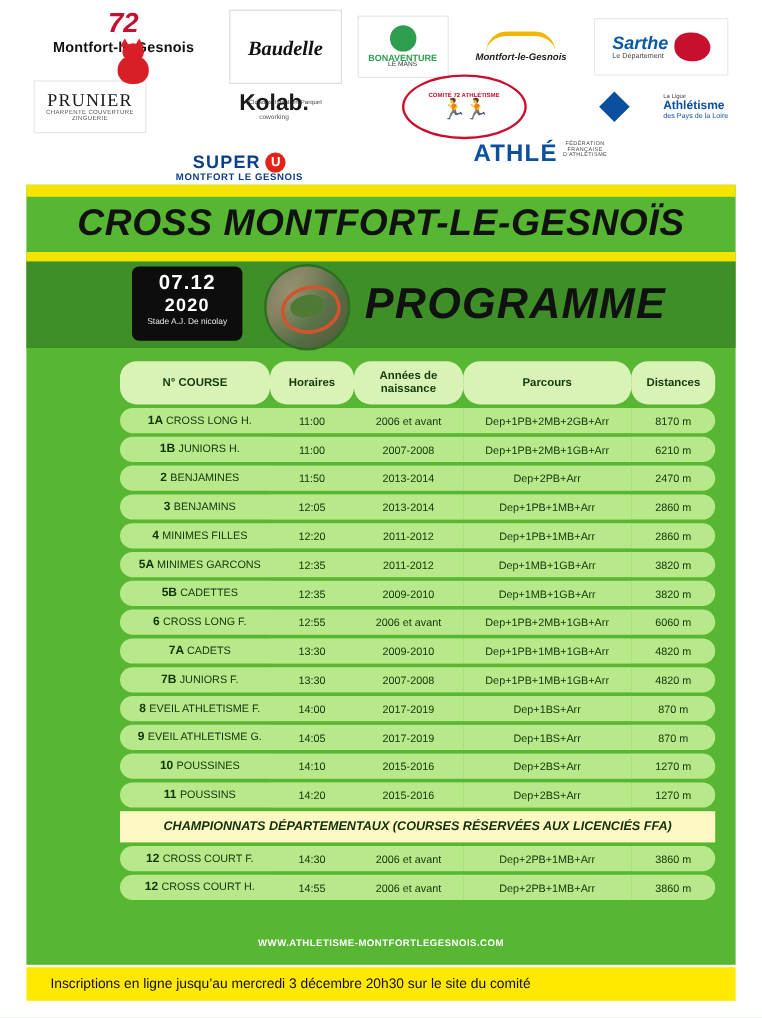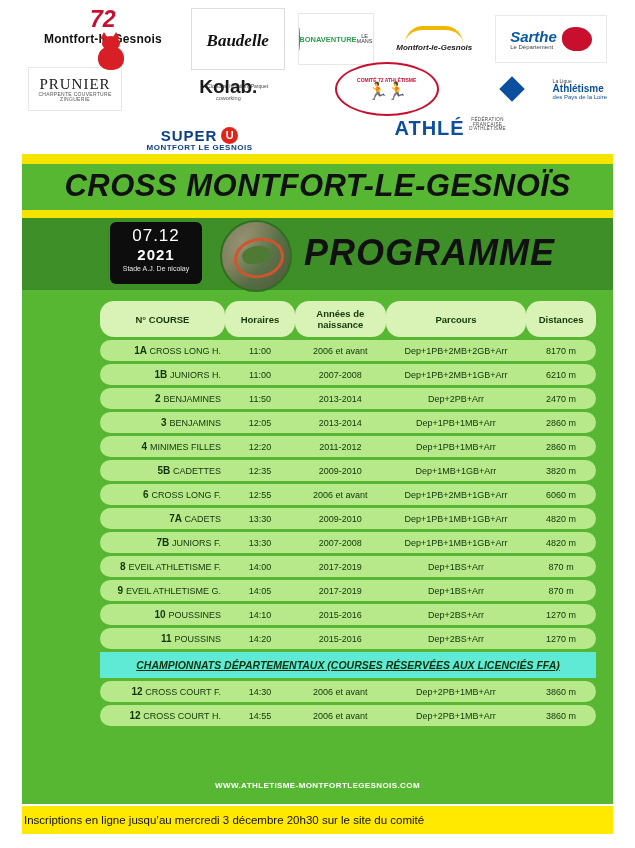--- a/index.html
+++ b/index.html
@@ -20,21 +20,21 @@
   .devil .horn1,.devil .horn2{position:absolute;top:-2px;width:0;height:0;border-left:4px solid transparent;border-right:4px solid transparent;border-bottom:7px solid #d81f26;}
   .devil .horn1{left:12px;}
   .devil .horn2{left:24px;}
 
   .lg-box{border:1px solid #ddd;background:#fff;}
   .lg-baudelle{width:88px;height:56px;padding:2px;display:flex;flex-direction:column;align-items:center;justify-content:center;gap:35px;}
   .lg-baudelle .b1{font-family:"Liberation Serif",serif;font-size:8px;color:#6b4f18;}
   .lg-baudelle .b2{font-family:"Liberation Serif",serif;font-style:italic;font-size:17px;color:#111;font-weight:bold;}
   .lg-baudelle .b3{font-size:5px;color:#444;}
 
-  .lg-bonaventure{width:74px;height:50px;display:flex;align-items:center;justify-content:center;border:1px solid #e6e6e6;}
+  .lg-bonaventure{width:74px;height:50px;display:flex;flex-direction:column;align-items:center;justify-content:center;border:1px solid #e6e6e6;}
   .lg-bonaventure .ring{width:22px;height:22px;border-radius:50%;background:#2e9e4e;}
   .lg-bonaventure .t1{font-size:7.5px;font-weight:bold;color:#2e9e4e;margin-top:2px;}
   .lg-bonaventure .t2{font-size:5.5px;color:#333;}
 
   .lg-montfort2{width:96px;height:48px;display:flex;flex-direction:column;align-items:center;justify-content:center;}
   .lg-montfort2 .arc{width:58px;height:14px;border-top:4px solid #f2b705;border-radius:40px 40px 0 0;}
   .lg-montfort2 .t{font-size:8px;font-weight:bold;color:#1c1c1c;font-style:italic;}
 
   .lg-sarthe{width:110px;height:46px;display:flex;align-items:center;justify-content:center;gap:5px;border:1px solid #e8e8e8;}
   .lg-sarthe .txt{text-align:left;}
@@ -75,47 +75,47 @@
   .card{position:absolute;left:22px;top:154px;width:591px;height:650px;background:#57b733;}
   .stripe{position:absolute;left:0;top:0;width:100%;height:10px;background:#f5e400;}
 
   .title{position:absolute;left:0;top:14px;width:100%;text-align:center;font-size:31px;font-weight:bold;color:#111;letter-spacing:.5px;font-style:italic;}
 
   .bar2{position:absolute;left:0;top:56px;width:100%;height:8px;background:#f5e400;}
 
   .midband{position:absolute;left:0;top:64px;width:100%;height:72px;background:#3f8f28;}
 
   .datebox{position:absolute;left:88px;top:68px;width:92px;height:62px;background:#0d0d0d;border-radius:6px;color:#fff;text-align:center;padding-top:4px;box-sizing:border-box;}
-  .datebox .d1{font-size:17px;font-weight:normal;letter-spacing:1px;}
+  .datebox .d1{font-size:17px;font-weight:bold;letter-spacing:1px;}
   .datebox .d2{font-size:15px;font-weight:bold;letter-spacing:1px;}
   .datebox .d3{font-size:7px;color:#e6e6e6;margin-top:2px;}
 
   .photo{position:absolute;left:198px;top:66px;width:68px;height:68px;border-radius:50%;overflow:hidden;border:2px solid #2f6f20;
         background:
           radial-gradient(circle at 30% 30%, rgba(255,255,255,.18), rgba(0,0,0,.12)),
           linear-gradient(125deg,#6c6f4a 0%,#7d7a52 30%,#4d6b3a 60%,#5b5f3e 100%);}
   .photo .track{position:absolute;left:12px;top:16px;width:44px;height:34px;border:3px solid #d0552e;border-radius:50%/48%;transform:rotate(-12deg);}
   .photo .field{position:absolute;left:20px;top:24px;width:28px;height:18px;background:#4f7a34;border-radius:50%/45%;transform:rotate(-12deg);}
 
   .programme{position:absolute;right:58px;top:78px;font-size:36px;font-weight:bold;color:#111;letter-spacing:1px;font-style:italic;}
 
   
   .tablewrap{position:absolute;left:78px;top:144px;width:496px;}
   table{border-collapse:separate;border-spacing:0 3px;width:496px;font-size:9px;color:#16300c;}
   th{background:#d9f2b6;border-radius:14px;padding:7px 4px;font-size:9.5px;font-weight:bold;color:#143a0a;text-align:center;}
   td{background:#b7e98a;padding:5px 4px;text-align:center;color:#13330a;}
-  td.c0{border-radius:12px 0 0 12px;text-align:right;padding-left:12px;}
+  td.c0{border-radius:12px 0 0 12px;text-align:center;padding-left:12px;}
   td.c4{border-radius:0 12px 12px 0;}
   td.c0 b{font-size:10px;}
-  .secrow td{background:#5eead4;border-radius:0;font-weight:bold;font-style:italic;font-size:10.5px;color:#10300a;padding:7px 4px;text-decoration:underline;}
+  .secrow td{background:#fef9c3;border-radius:0;font-weight:bold;font-style:italic;font-size:10.5px;color:#10300a;padding:7px 4px;}
 
   .website{position:absolute;left:0;bottom:14px;width:100%;text-align:center;font-size:8px;font-weight:bold;color:#ffffff;letter-spacing:.4px;}
 
   .bottombar{position:absolute;left:22px;top:806px;width:591px;height:28px;background:#ffe900;display:flex;align-items:center;}
-  .bottombar span{font-size:11.5px;color:#111;padding-left:2px;}
+  .bottombar span{font-size:11.5px;color:#111;padding-left:20px;}
 </style>
 </head>
 <body>
 
 <div class="poster">
 
   <div class="sponsors">
     <div class="spon-row">
       <div class="logo lg-montfort">
         <span class="mt-txt">Montfort-le-Gesnois</span>
@@ -189,21 +189,21 @@
   </div>
 
   <div class="card">
     <div class="stripe"></div>
     <div class="title">CROSS MONTFORT-LE-GESNOÏS</div>
     <div class="bar2"></div>
     <div class="midband"></div>
 
     <div class="datebox">
       <div class="d1">07.12</div>
-      <div class="d2">2021</div>
+      <div class="d2">2020</div>
       <div class="d3">Stade A.J. De nicolay</div>
     </div>
 
     <div class="photo">
       <span class="track"></span>
       <span class="field"></span>
     </div>
 
     <div class="programme">PROGRAMME</div>
 
@@ -248,20 +248,27 @@
               <td class="c4">2860 m</td>
             </tr>
             <tr>
               <td class="c0"><b>4 </b>MINIMES FILLES</td>
               <td>12:20</td>
               <td>2011-2012</td>
               <td>Dep+1PB+1MB+Arr</td>
               <td class="c4">2860 m</td>
             </tr>
             <tr>
+              <td class="c0"><b>5A </b>MINIMES GARCONS</td>
+              <td>12:35</td>
+              <td>2011-2012</td>
+              <td>Dep+1MB+1GB+Arr</td>
+              <td class="c4">3820 m</td>
+            </tr>
+            <tr>
               <td class="c0"><b>5B </b>CADETTES</td>
               <td>12:35</td>
               <td>2009-2010</td>
               <td>Dep+1MB+1GB+Arr</td>
               <td class="c4">3820 m</td>
             </tr>
             <tr>
               <td class="c0"><b>6 </b>CROSS LONG F.</td>
               <td>12:55</td>
               <td>2006 et avant</td>

